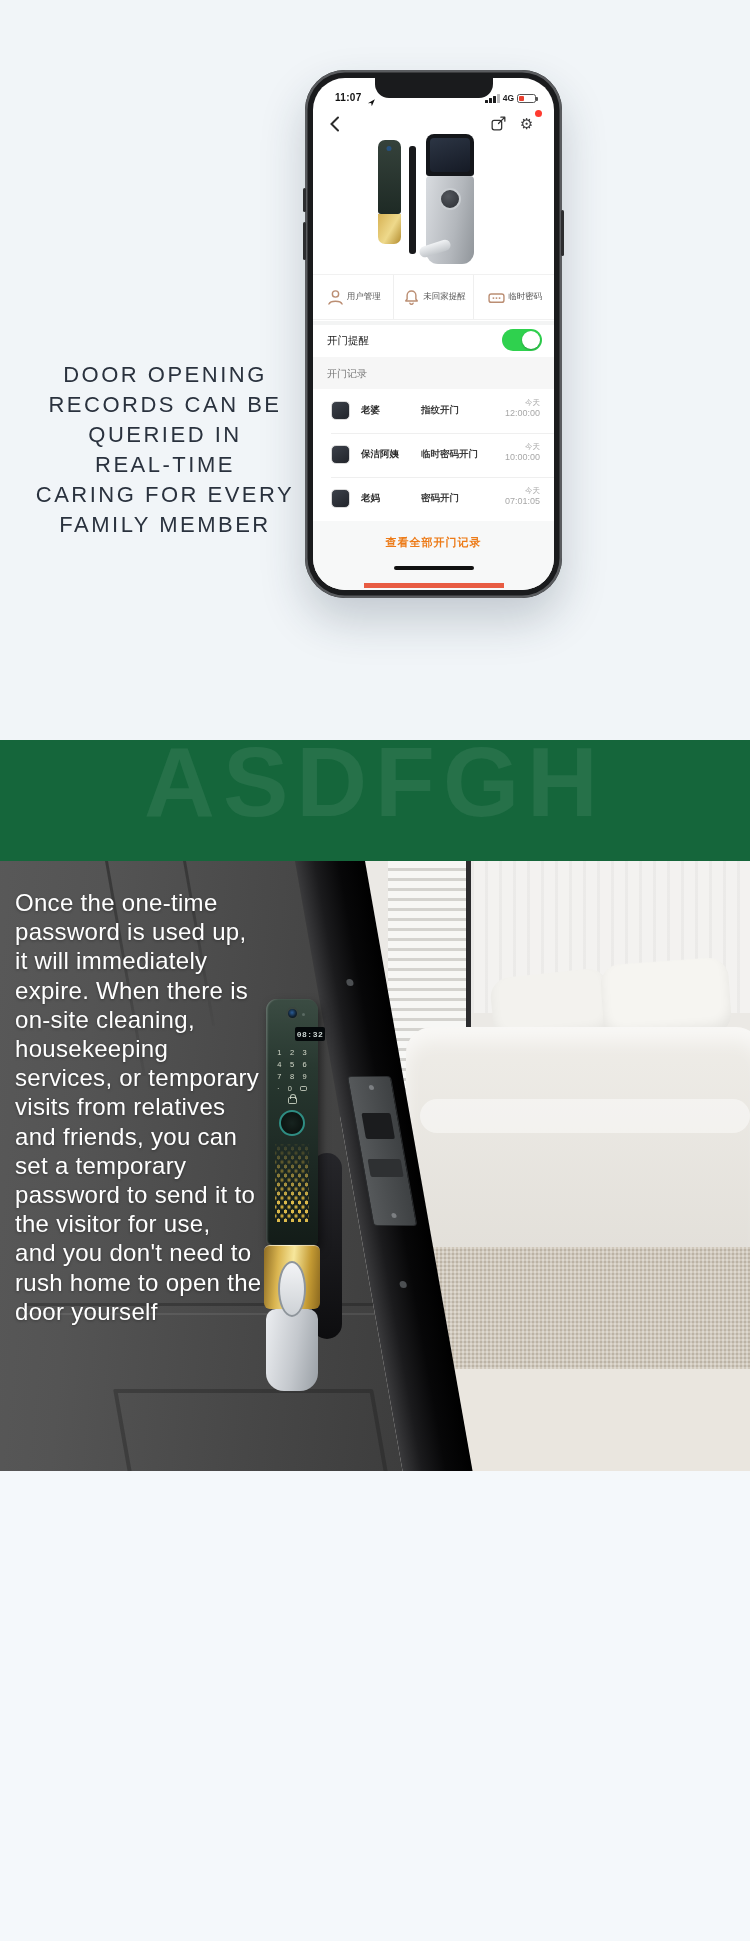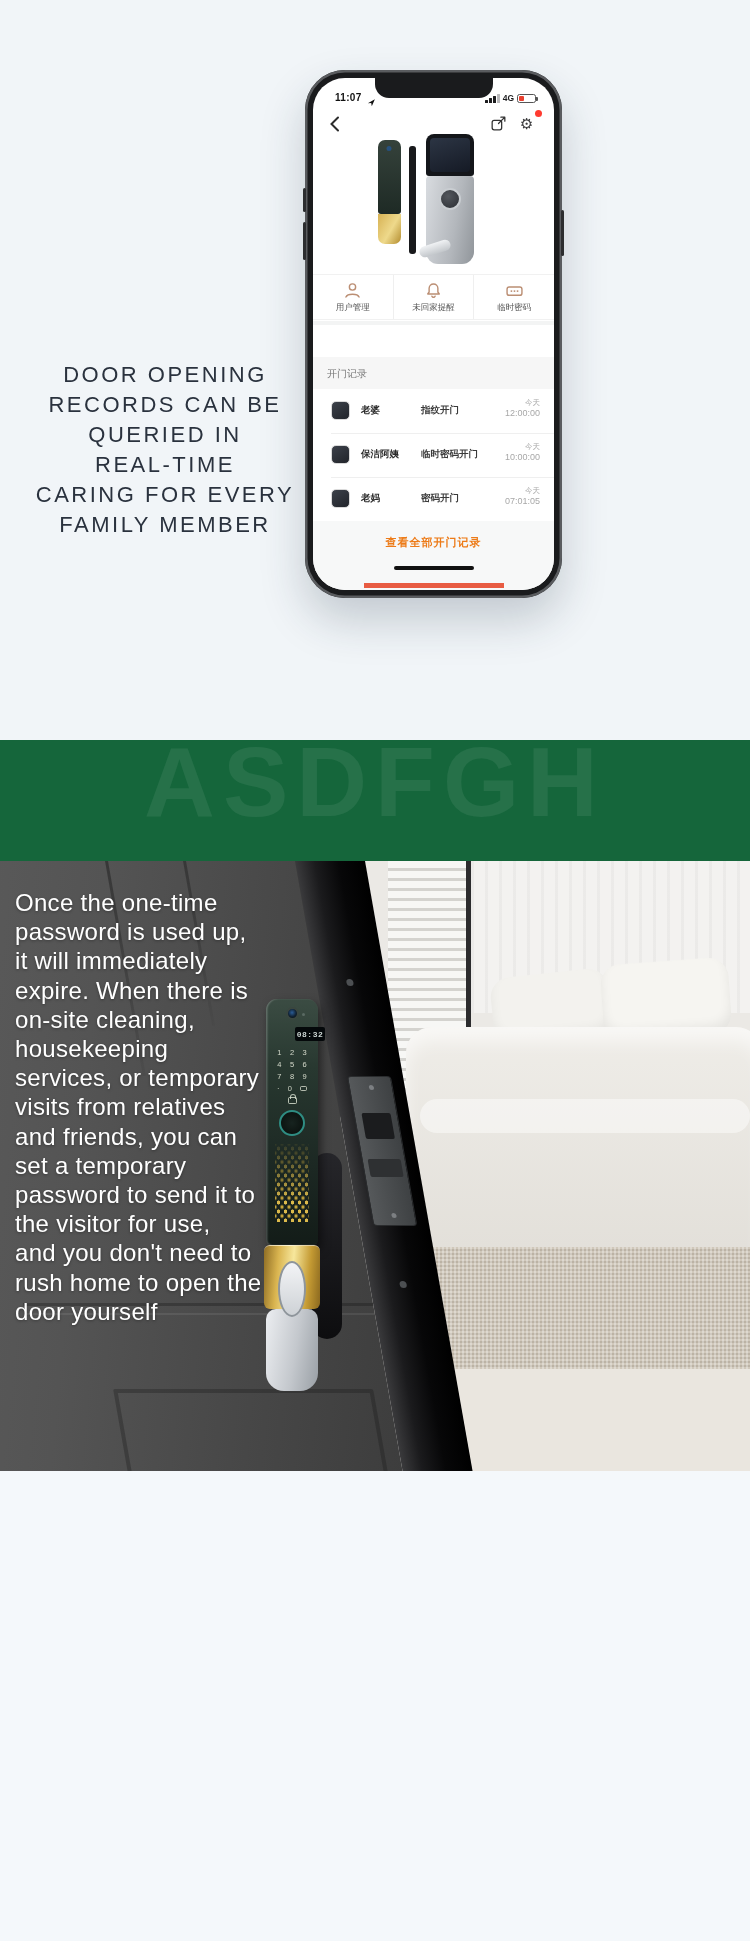--- a/index.html
+++ b/index.html
@@ -55,21 +55,21 @@
   .pc-screen { height:42px; background:#14161a; border-radius:8px 8px 3px 3px; position:relative; }
   .pc-screen::before { content:""; position:absolute; inset:4px; background:linear-gradient(160deg,#2c3544,#151a25); border-radius:4px; }
   .pc-body { height:88px; background:linear-gradient(100deg,#d9dce0,#b3b7bc 60%,#90959a); border-radius:4px 4px 12px 12px; position:relative; }
   .pc-knob { position:absolute; left:50%; top:12px; transform:translateX(-50%); width:22px; height:22px; border-radius:50%;
     background:radial-gradient(circle at 40% 35%,#53575d,#2c2f34); border:2px solid #c9cdd1; }
   .pc-handle { position:absolute; left:-7px; bottom:10px; width:32px; height:11px; border-radius:6px;
     background:linear-gradient(180deg,#f0f2f4,#c3c7cb); transform:rotate(-18deg); }
 
   
   .features { position:absolute; top:196px; left:0; right:0; height:46px; display:flex; border-top:1px solid #f1f1f1; border-bottom:1px solid #f1f1f1; }
-  .fcell { flex:1; display:flex; flex-direction:column; align-items:center; justify-content:center; gap:1px; background:#fff; cursor:pointer; }
+  .fcell { flex:1; display:flex; align-items:center; justify-content:center; gap:1px; background:#fff; cursor:pointer; }
   .fcell + .fcell { border-left:1.5px solid #efefef; }
   .fcell svg { width:21px; height:21px; }
   .flabel { font-size:8.5px; color:#555; }
 
   .gapbar { position:absolute; top:243px; left:0; right:0; height:4px; background:#f3f4f4; }
 
   .toggle-row { position:absolute; top:247px; left:0; right:0; height:30px; background:#fff; }
   .toggle-label { position:absolute; left:14px; top:9px; font-size:10.5px; color:#222; }
   .switch { position:absolute; right:12px; top:4px; width:40px; height:22px; border-radius:11px; background:#2fd14e; cursor:pointer; }
   .switch i { position:absolute; right:2px; top:2px; width:18px; height:18px; border-radius:50%; background:#fff; box-shadow:0 1px 2px rgba(0,0,0,.25); }
@@ -278,20 +278,26 @@
                 <circle cx="8.5" cy="12.7" r="1.1" fill="#bb8e73"></circle>
                 <circle cx="12" cy="12.7" r="1.1" fill="#bb8e73"></circle>
                 <circle cx="15.5" cy="12.7" r="1.1" fill="#bb8e73"></circle>
               </svg>
             <span class="flabel">临时密码</span>
           </div>
         </div>
 
         <div class="gapbar"></div>
 
+        <div class="toggle-row">
+          <span class="toggle-label">开门提醒</span>
+          <span class="switch">
+              <i></i>
+            </span>
+        </div>
 
         <div class="rec-header">
           <span>开门记录</span>
         </div>
 
         <div class="rows">
           <div class="rrow">
             <span class="avatar"></span>
             <span class="rname">老婆</span>
             <span class="rmethod">指纹开门</span>

